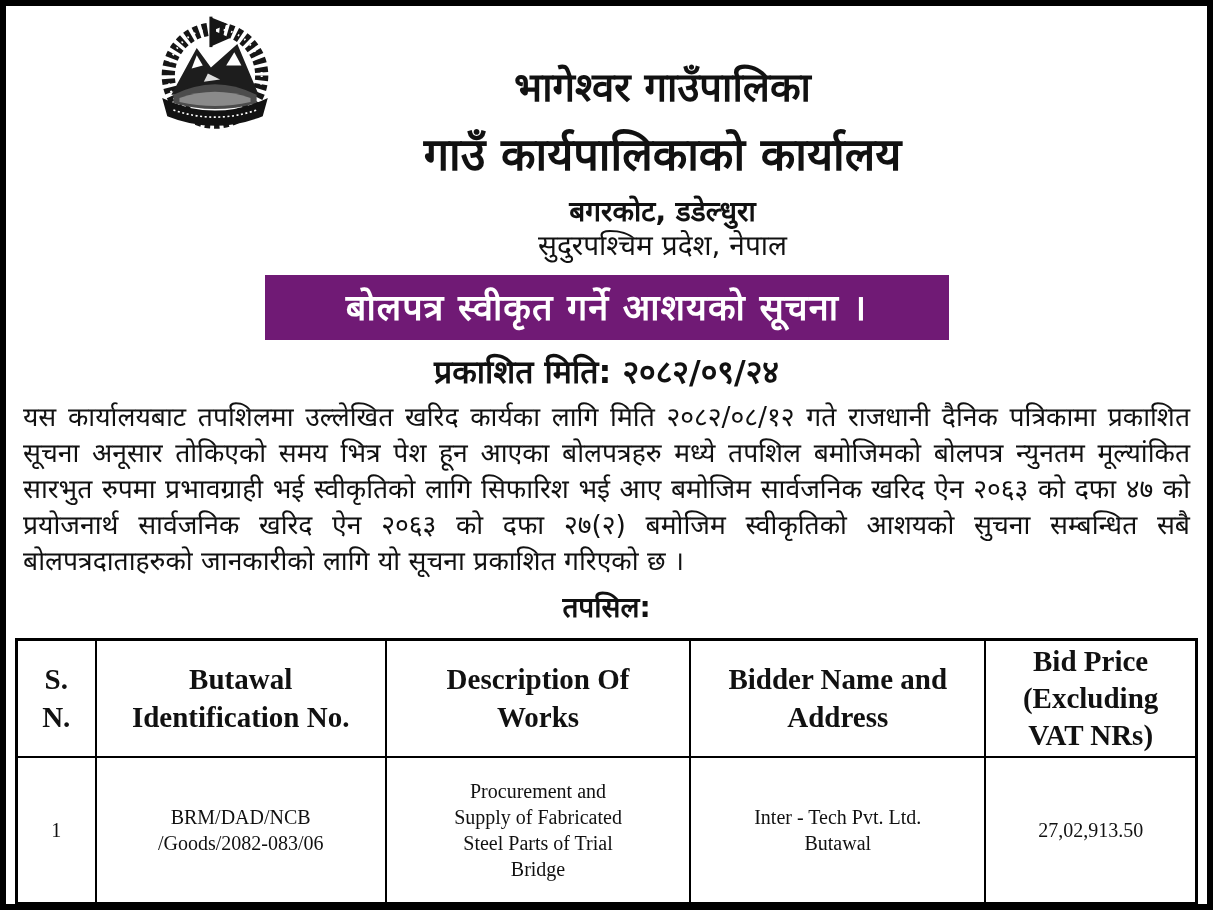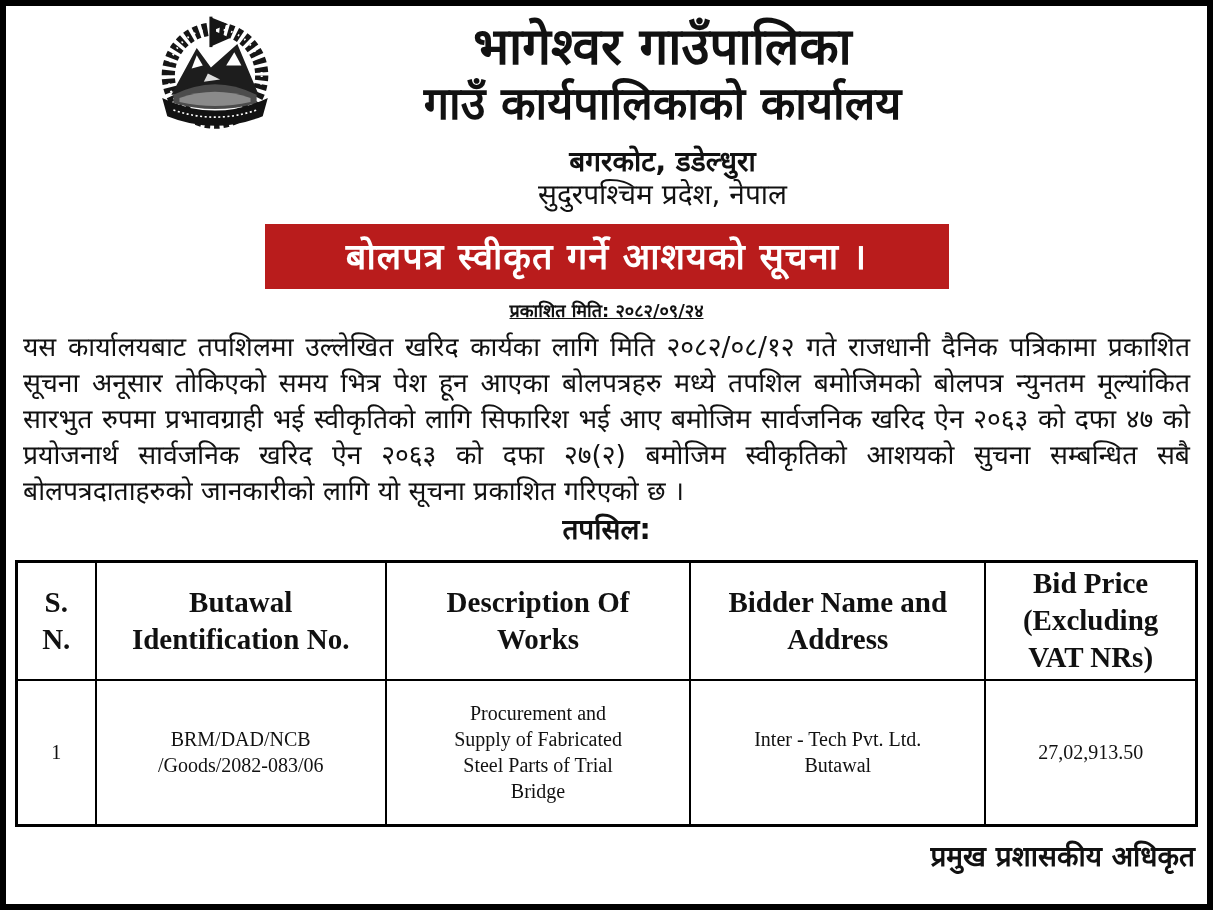--- a/index.html
+++ b/index.html
@@ -20,59 +20,59 @@
   
   .header-block { position: relative; padding-top: 12px; }
   .emblem {
     position: absolute;
     left: 143px;
     top: 8px;
     width: 132px;
     height: 118px;
   }
   .head-text { text-align: center; padding-left: 112px; line-height: 1.12; }
-  .head-municipality { font-size: 51px; font-weight: 700; }
-  .head-office       { font-size: 45px; font-weight: 700; margin-top: 4px; }
+  .head-municipality { font-size: 40px; font-weight: 700; margin-top: 47px; }
+  .head-office       { font-size: 45px; font-weight: 700; margin-top: 20px; }
   .head-address      { font-size: 28px; font-weight: 600; margin-top: 16px; }
   .head-province     { font-size: 28px; font-weight: 400; margin-top: 2px; }
 
   
   .banner {
     width: 684px;
     margin: 14px auto 0;
     background: #000000;
     color: #ffffff;
     text-align: center;
     font-size: 36px;
     font-weight: 700;
     padding: 7px 0 9px;
     letter-spacing: 1px;
   }
 
   .pub-date {
     text-align: center;
-    font-size: 18px;
+    font-size: 32px;
     font-weight: 600;
     margin-top: 9px;
-    text-decoration: underline;
   }
 
   
   .notice-body {
     margin: 7px 17px 0;
     font-size: 26.5px;
     line-height: 36px;
     text-align: justify;
     font-weight: 500;
   }
 
   .tapasil {
     text-align: center;
     font-size: 28px;
     font-weight: 700;
+    margin-top: 8px;
   }
 
   
   table.bid-table {
     width: 1183px;
     margin: 13px auto 0;
     border-collapse: collapse;
     table-layout: fixed;
     font-family: "Liberation Serif", serif;
     border: 3px solid #000;
@@ -142,21 +142,21 @@
     </div>
 
     <div class="head-text">
       <div class="head-municipality">भागेश्वर गाउँपालिका</div>
       <div class="head-office">गाउँ कार्यपालिकाको कार्यालय</div>
       <div class="head-address">बगरकोट, डडेल्धुरा</div>
       <div class="head-province">सुदुरपश्चिम प्रदेश, नेपाल</div>
     </div>
   </div>
 
-  <div class="banner" style="background: #b91c1c; color: rgb(255, 255, 255);">
+  <div class="banner" style="background: #701a75; color: rgb(255, 255, 255);">
     <span>बोलपत्र स्वीकृत गर्ने आशयको सूचना ।</span>
   </div>
 
   <div class="pub-date">प्रकाशित मिति: २०८२/०९/२४</div>
 
   <p class="notice-body">यस कार्यालयबाट तपशिलमा उल्लेखित खरिद कार्यका लागि मिति २०८२/०८/१२ गते राजधानी दैनिक पत्रिकामा प्रकाशित सूचना अनूसार तोकिएको समय भित्र पेश हून आएका बोलपत्रहरु मध्ये तपशिल बमोजिमको बोलपत्र न्युनतम मूल्यांकित सारभुत रुपमा प्रभावग्राही भई स्वीकृतिको लागि सिफारिश भई आए बमोजिम सार्वजनिक खरिद ऐन २०६३ को दफा ४७ को प्रयोजनार्थ सार्वजनिक खरिद ऐन २०६३ को दफा २७(२) बमोजिम स्वीकृतिको आशयको सुचना सम्बन्धित सबै बोलपत्रदाताहरुको जानकारीको लागि यो सूचना प्रकाशित गरिएको छ ।</p>
 
   <div class="tapasil">तपसिल:</div>
 
   <table class="bid-table">

